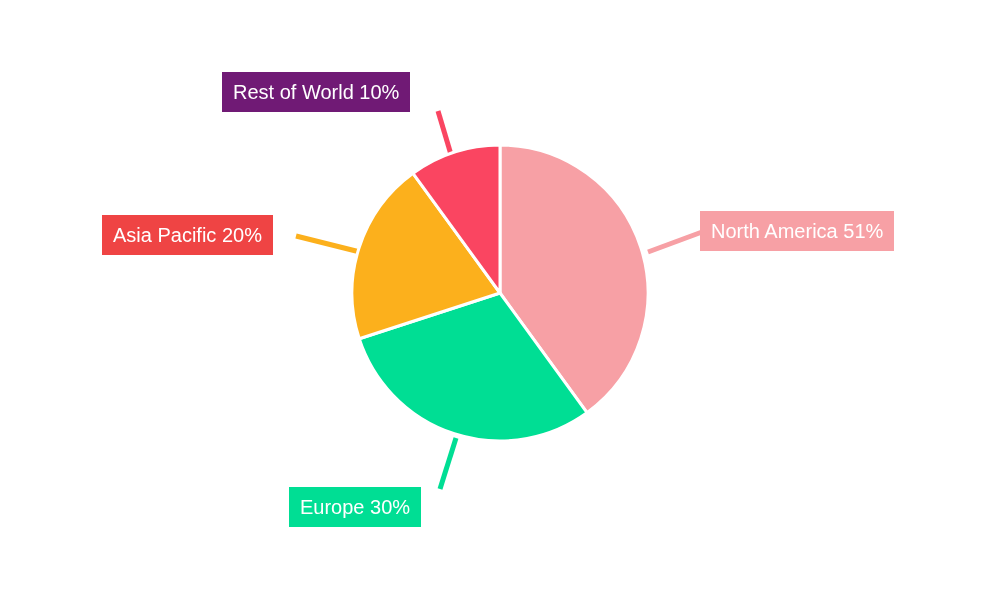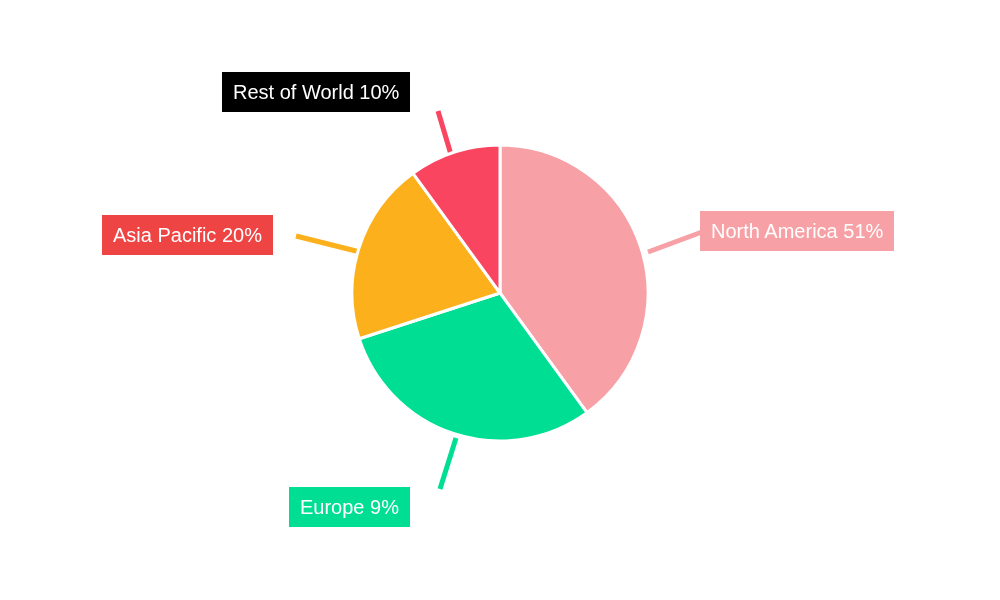--- a/index.html
+++ b/index.html
@@ -79,24 +79,24 @@
           <title>Rest of World 10%</title>
         </path>
       </g>
   </svg>
 
   <div class="pie-label" id="label-north-america" style="background: rgb(247, 160, 165); color: rgb(255, 255, 255);">
     <span>North America 51%</span>
   </div>
 
   <div class="pie-label" id="label-europe" style="background: rgb(0, 222, 148); color: rgb(255, 255, 255);">
-    <span>Europe 9%</span>
+    <span>Europe 30%</span>
   </div>
 
   <div class="pie-label" id="label-asia-pacific" style="background: #ef4444; color: rgb(255, 255, 255);">
     <span>Asia Pacific 20%</span>
   </div>
 
-  <div class="pie-label" id="label-rest-of-world" style="background: #000000; color: rgb(255, 255, 255);">
+  <div class="pie-label" id="label-rest-of-world" style="background: #701a75; color: rgb(255, 255, 255);">
     <span>Rest of World 10%</span>
   </div>
 
 </div>
 
 </body></html>

